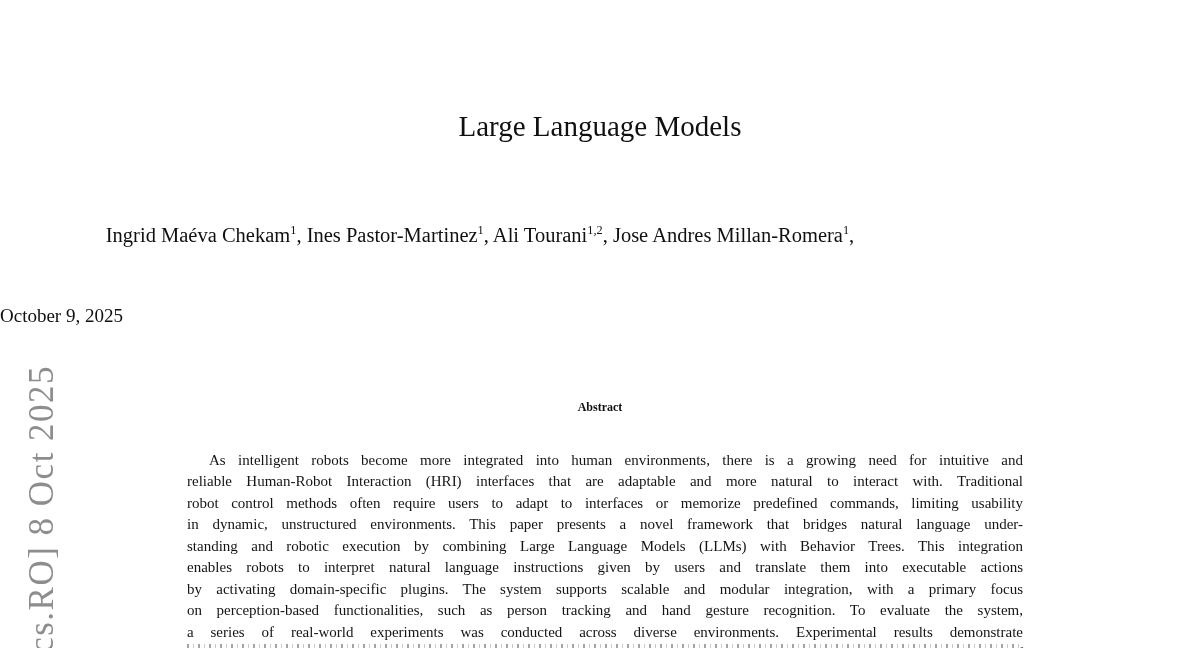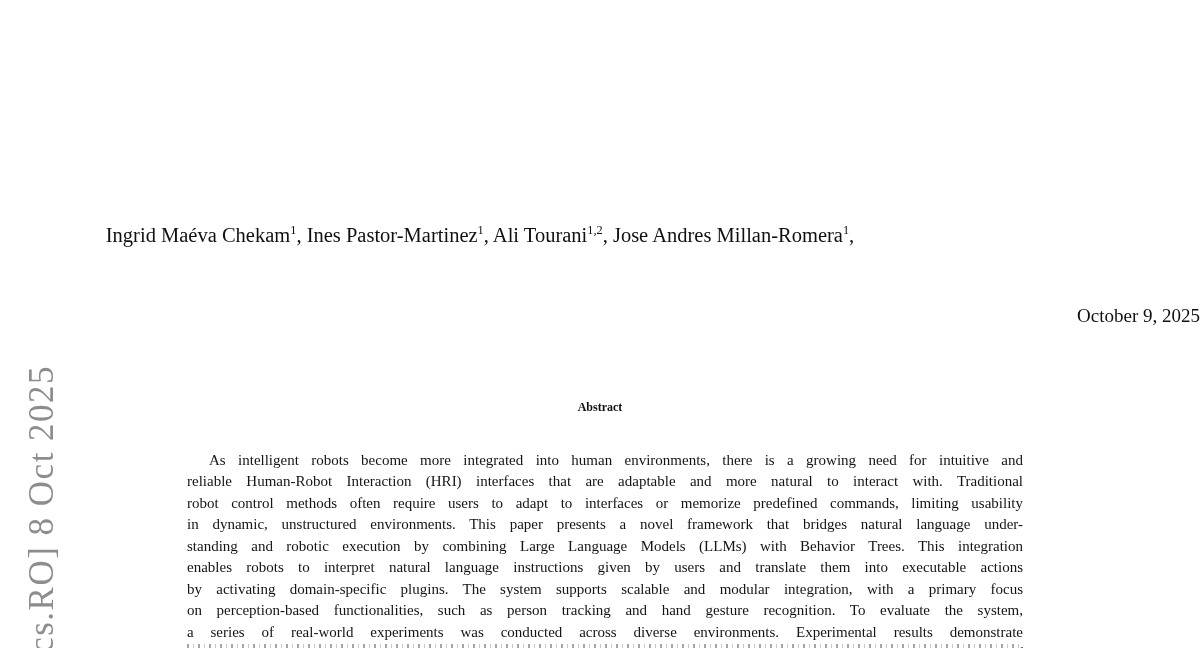--- a/index.html
+++ b/index.html
@@ -64,21 +64,21 @@
     vertical-align: super;
     letter-spacing: -3px;
     font-weight: bold;
   }
 
   .pub-date {
     position: absolute;
     top: 303px;
     left: 0;
     width: 1200px;
-    text-align: right;
+    text-align: left;
     font-size: 19px;
     line-height: 26px;
     color: #101010;
   }
 
   .abstract-heading {
     position: absolute;
     top: 396px;
     left: 0;
     width: 1200px;
@@ -121,20 +121,21 @@
   }
 </style>
 </head>
 <body>
 
 <div class="page">
 
   <div class="arxiv-watermark" style="color: rgb(141, 141, 141);">[cs.RO] 8 Oct 2025</div>
 
   <div class="title">
+    <div>Large Language Models</div>
   </div>
 
   <div class="authors">
     <div>Ingrid Maéva Chekam<sup>1</sup>, Ines Pastor-Martinez<sup>1</sup>, Ali Tourani<sup>1,2</sup>, Jose Andres Millan-Romera<sup>1</sup>,</div>
   </div>
 
   <div class="pub-date">October 9, 2025</div>
 
   <div class="abstract-heading">Abstract</div>
 

